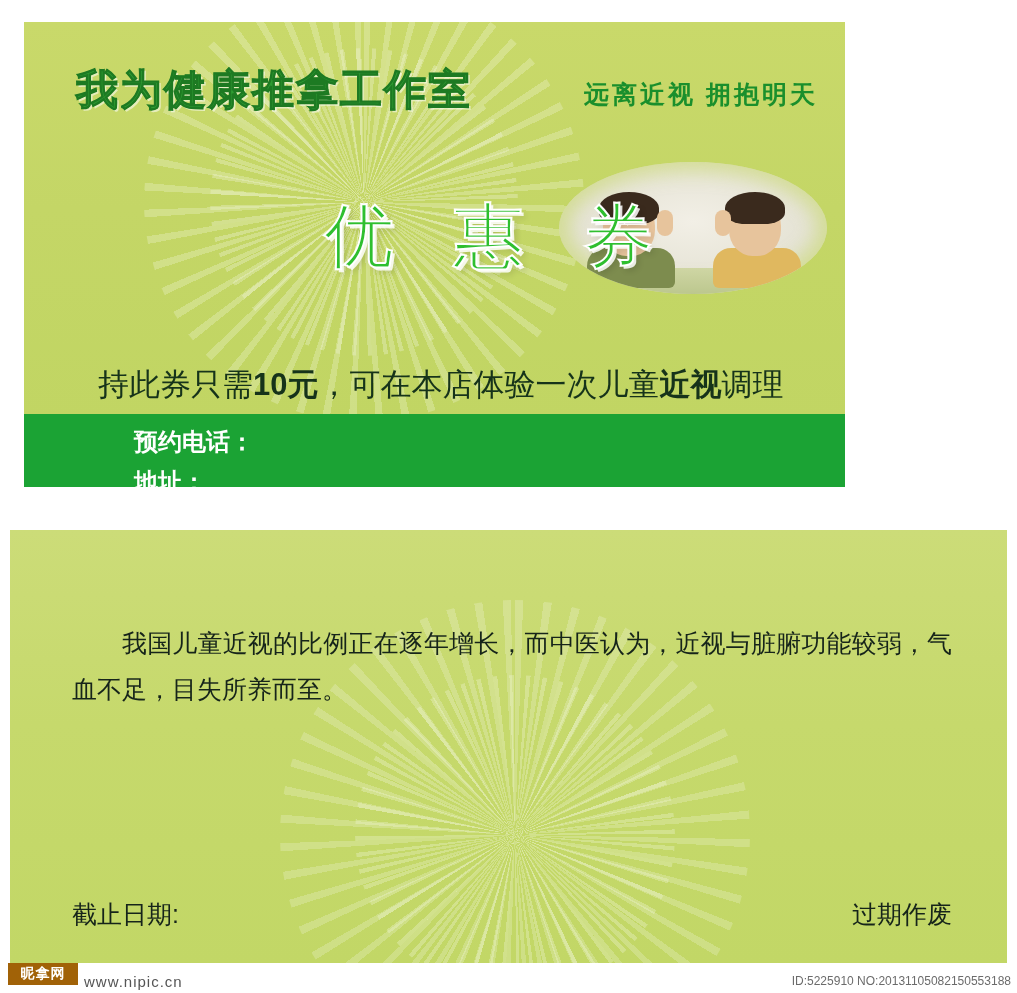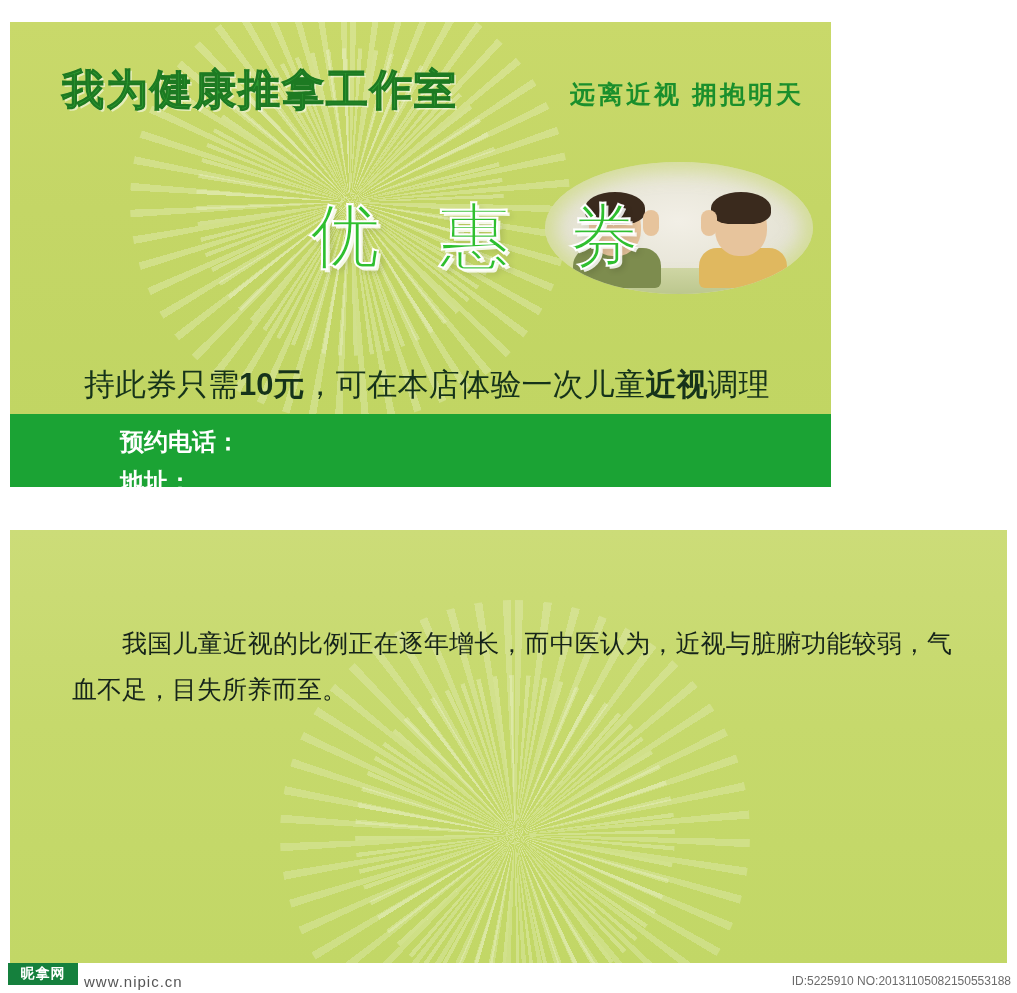--- a/index.html
+++ b/index.html
@@ -18,21 +18,21 @@
   .page {
     position: relative;
     width: 1017px;
     height: 993px;
     background: #ffffff;
   }
 
   
   .coupon-top {
     position: absolute;
-    left: 10px;
+    left: 24px;
     top: 22px;
     width: 821px;
     height: 465px;
     background: linear-gradient(180deg, #c9d96a 0%, #c4d666 40%, #c0d562 100%);
     overflow: hidden;
   }
   .guilloche {
     position: absolute;
     left: 120px;
     top: -40px;
@@ -306,21 +306,21 @@
     position: absolute;
     left: 8px;
     bottom: 3px;
     display: flex;
     align-items: center;
     gap: 6px;
   }
   .wm-logo .mark {
     width: 70px;
     height: 22px;
-    background: #15803d;
+    background: #a16207;
     color: #ffffff;
     font-size: 14px;
     font-weight: bold;
     display: flex;
     align-items: center;
     justify-content: center;
     letter-spacing: 1px;
   }
   .wm-logo .url {
     font-size: 15px;
@@ -380,20 +380,24 @@
     <div class="contact-line l2">地址：</div>
   </div>
 
   <div class="coupon-bottom">
     <div class="guilloche2"></div>
 
     <div class="body-text">
       <p>我国儿童近视的比例正在逐年增长，而中医认为，近视与脏腑功能较弱，气血不足，目失所养而至。</p>
     </div>
 
+    <div class="footer-row">
+      <span>截止日期:</span>
+      <span>过期作废</span>
+    </div>
   </div>
 
   <div class="wm-bar">
     <div class="wm-logo">
       <span class="mark">昵拿网</span>
       <span class="url">www.nipic.cn</span>
     </div>
     <div class="wm-id">ID:5225910 NO:20131105082150553188</div>
   </div>
 

